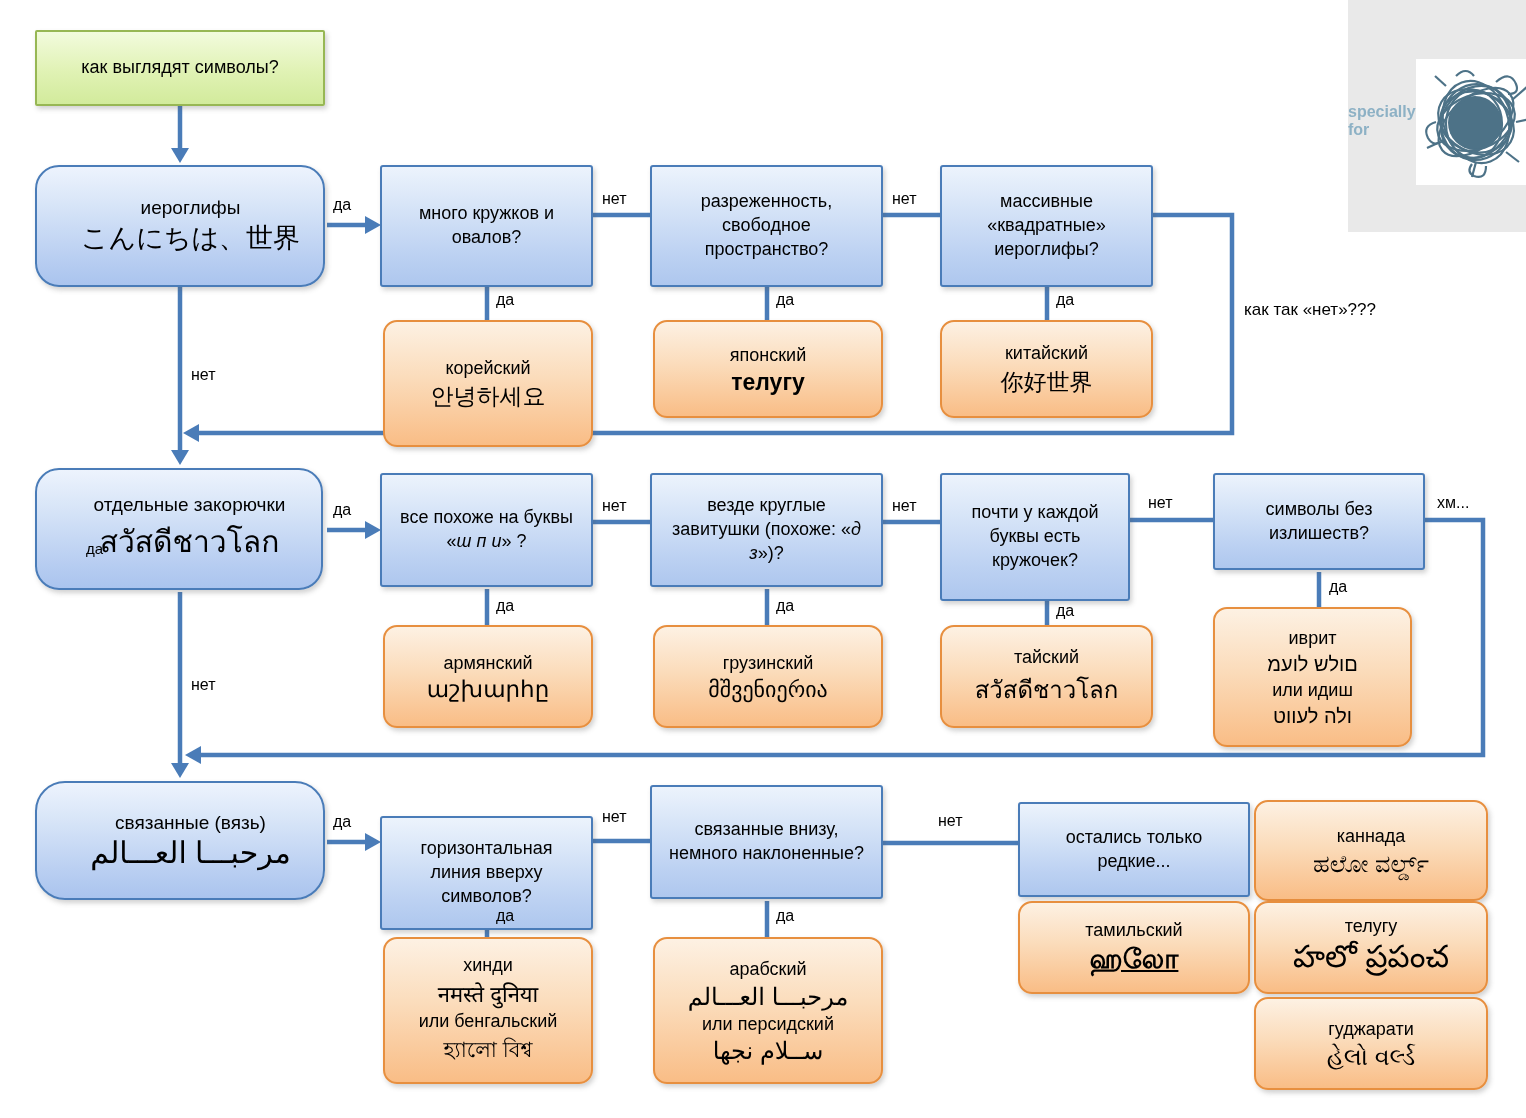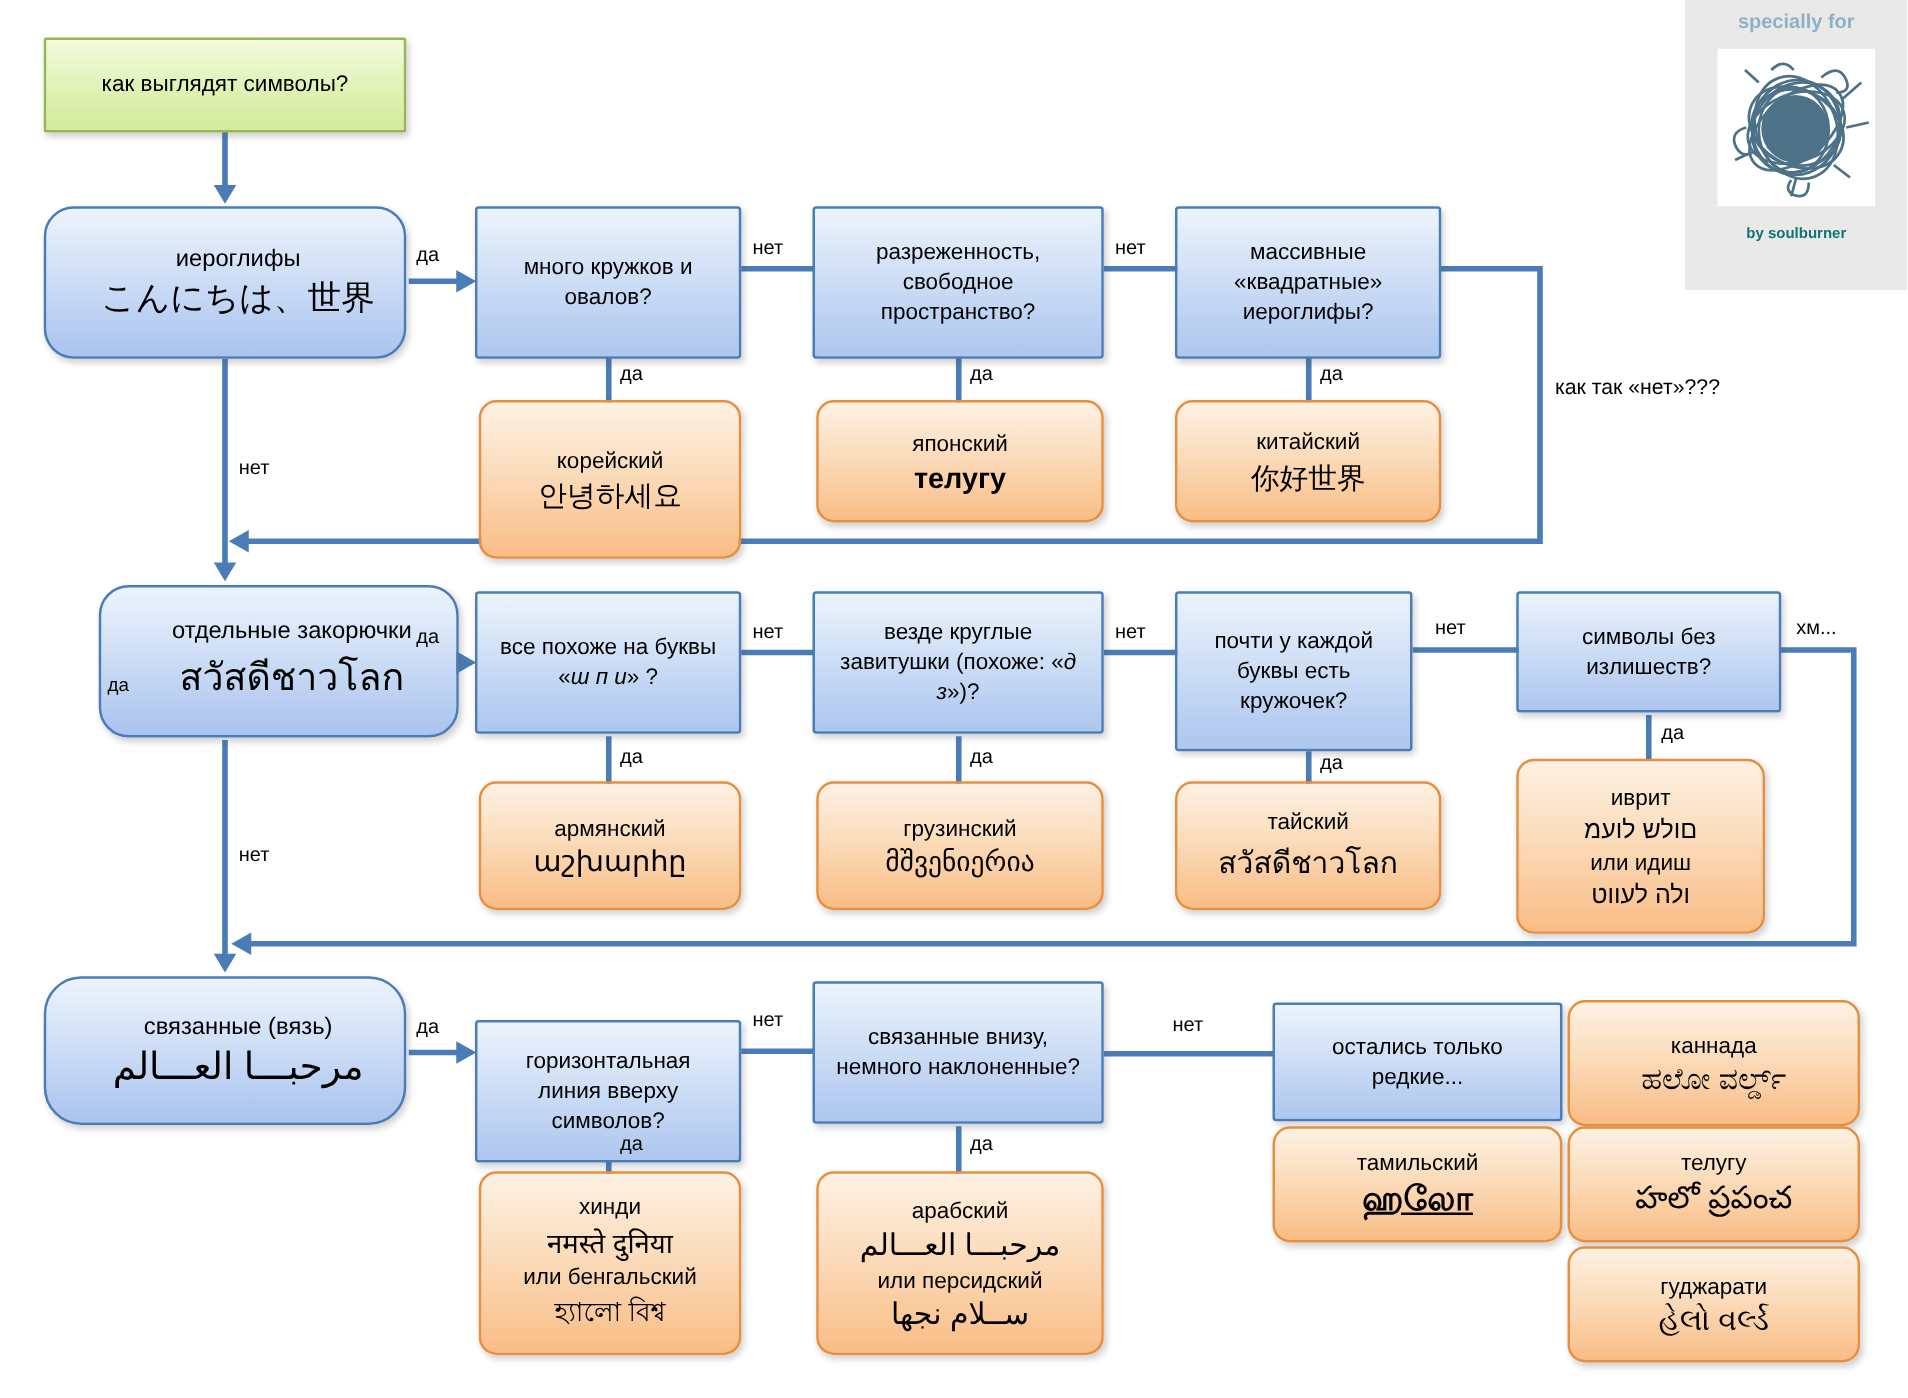--- a/index.html
+++ b/index.html
@@ -19,21 +19,21 @@
      border:2px solid #97b754;border-radius:2px;}
   .t{font-size:18px;line-height:1.32;}
   .title{font-size:19px;line-height:1.3;}
   .lang{font-size:18px;line-height:1.45;}
   .lbl{position:absolute;z-index:2;font-size:16px;}
   .em{font-style:italic;}
   .u{text-decoration:underline;}
   .ltrov{unicode-bidi:bidi-override;direction:ltr;}
   .artifact{position:absolute;z-index:3;font-size:15px;}
   .sponsor{position:absolute;left:1348px;top:0;width:178px;height:232px;background:#e9e9e9;
-           z-index:1;display:flex;flex-direction:column;align-items:center;}
+           z-index:1;display:flex;flex-direction:row;align-items:center;}
   .sp-top{margin-top:9px;font-weight:bold;font-size:16px;color:#8db1c5;}
   .sp-img{margin-top:12px;width:126px;height:126px;background:#fff;display:flex;
           align-items:center;justify-content:center;}
   .sp-bottom{margin-top:14px;font-weight:bold;font-size:12px;color:#0f766e;}
 </style>
 </head>
 <body>
 
 <div class="canvas">
 
@@ -134,21 +134,21 @@
   </div>
   <div class="box ans" style="left:653px;top:320px;width:230px;height:98px;">
     <div class="lang">японский</div>
     <div style="font-size:23px;font-weight:bold;">телугу</div>
   </div>
   <div class="box ans" style="left:940px;top:320px;width:213px;height:98px;">
     <div class="lang">китайский</div>
     <div style="font-size:23px;">你好世界</div>
   </div>
 
-  <div class="box rootb" style="left:35px;top:468px;width:288px;height:122px;margin-left:44px;">
+  <div class="box rootb" style="left:35px;top:468px;width:288px;height:122px;">
     <div class="title">отдельные закорючки</div>
     <div style="font-size:30px;">สวัสดีชาวโลก</div>
   </div>
   <span class="artifact" style="left:86px;top:540px;">да</span>
 
   <div class="box q" style="left:380px;top:473px;width:213px;height:114px;padding:0 14px;">
     <div class="t"><span>все похоже на буквы «</span><span class="em">ш п и</span><span>» ?</span></div>
   </div>
   <div class="box q" style="left:650px;top:473px;width:233px;height:114px;padding:0 12px;">
     <div class="t"><span>везде круглые завитушки (похоже: «</span><span class="em">д з</span><span>»)?</span></div>
@@ -211,21 +211,21 @@
   <div class="box ans" style="left:1254px;top:800px;width:234px;height:101px;">
     <div class="lang">каннада</div>
     <div style="font-size:24px;">ಹಲೋ ವರ್ಲ್ಡ್</div>
   </div>
   <div class="box ans" style="left:1018px;top:901px;width:232px;height:93px;">
     <div class="lang">тамильский</div>
     <div class="u" style="font-size:27px;font-weight:bold;">ஹலோ</div>
   </div>
   <div class="box ans" style="left:1254px;top:901px;width:234px;height:93px;">
     <div class="lang">телугу</div>
-    <div style="font-size:25px;">హలో ప్రపంచ</div>
+    <div style="font-size:31px;">హలో ప్రపంచ</div>
   </div>
   <div class="box ans" style="left:1254px;top:997px;width:234px;height:93px;">
     <div class="lang">гуджарати</div>
     <div style="font-size:24px;">હેલો વર્લ્ડ</div>
   </div>
 
   <span class="lbl" style="left:333px;top:196px;">да</span>
   <span class="lbl" style="left:602px;top:190px;">нет</span>
   <span class="lbl" style="left:892px;top:190px;">нет</span>
   <span class="lbl" style="left:1244px;top:300px;width:180px;font-size:17px;">как так «нет»???</span>

